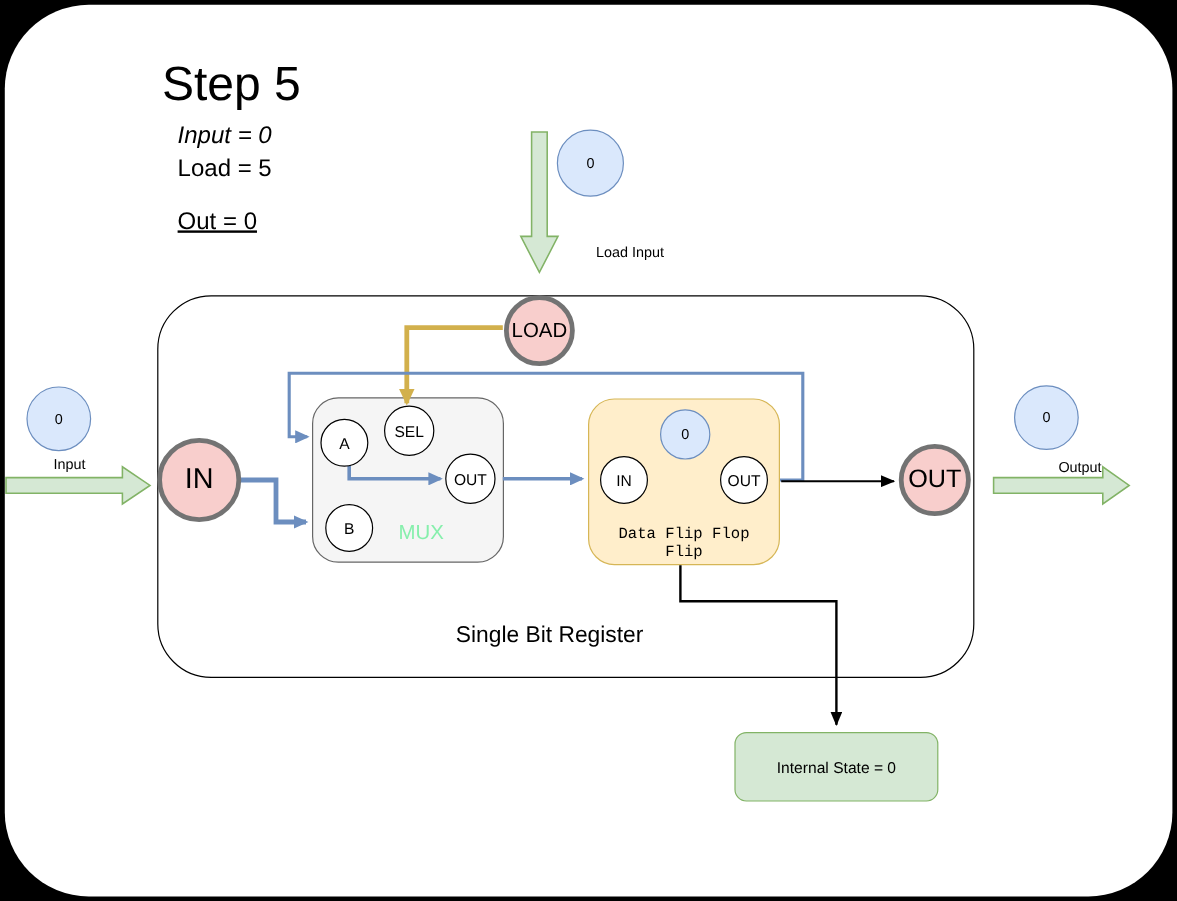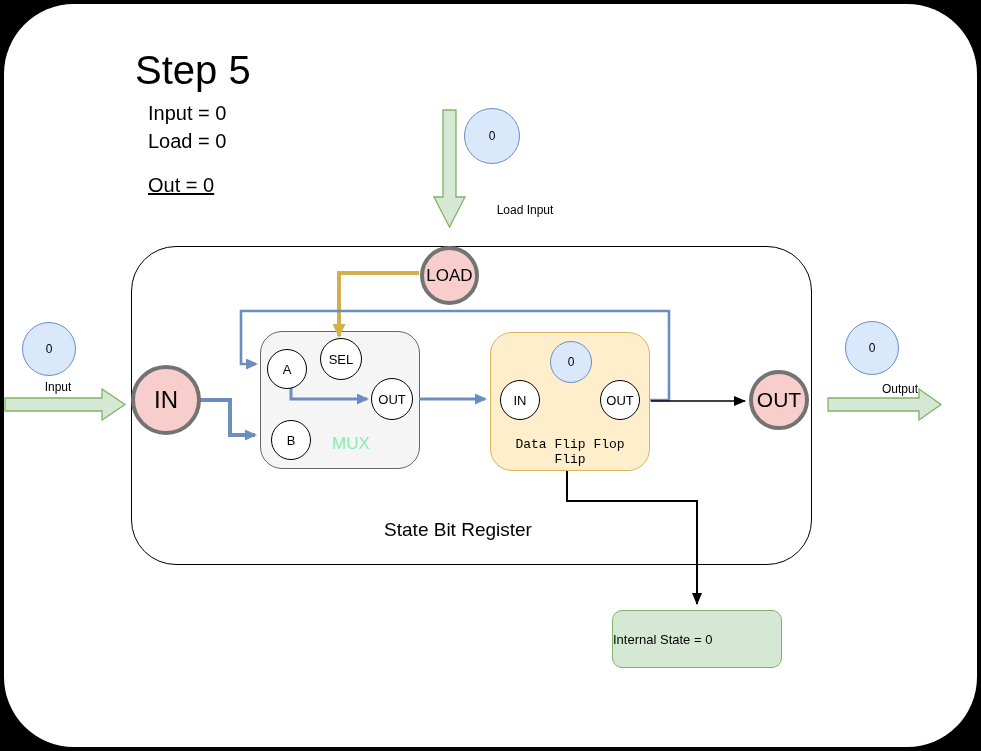--- a/index.html
+++ b/index.html
@@ -31,34 +31,34 @@
     left:260px; top:331px; width:160px; height:138px;
     background:#f5f5f5; border:1px solid #666; border-radius:22px;
   }
   #chip-box {
     left:490px; top:332px; width:160px; height:139px;
     background:#ffeecb; border:1px solid #d6b656; border-radius:22px;
   }
   #internal-box {
     left:612px; top:610px; width:170px; height:58px;
     background:#d5e8d4; border:1px solid #82b366; border-radius:10px;
-    display:flex; align-items:center; justify-content:flex-start;
+    display:flex; align-items:center; justify-content:center;
     font-size:13px; z-index:2;
   }
   #title { left:135px; top:48px; font-size:40px; z-index:6; position:absolute; }
   .state-line { position:absolute; left:148px; font-size:20px; z-index:6; }
 </style>
 </head>
 <body>
 
 <div id="canvas"></div>
 
 <div id="title">Step 5</div>
-<div class="state-line" style="top:102px;">Input = 0</div>
-<div class="state-line" style="top:130px;">Load = 0</div>
+<div class="state-line" style="top:102px;font-style:italic;">Input = 0</div>
+<div class="state-line" style="top:130px;">Load = 5</div>
 <div class="state-line" style="top:174px;text-decoration:underline;">Out = 0</div>
 
 <div class="box" id="big-box"></div>
 <div class="box" id="mux-box"></div>
 <div class="box" id="chip-box"></div>
 <div class="box" id="internal-box">
   <span>Internal State = 0</span>
 </div>
 
 <svg id="wires" width="981" height="751" viewBox="0 0 981 751">
@@ -139,13 +139,13 @@
   <span>IN</span>
 </div>
 <div class="circle node" style="left:600px; top:380px; width:40px; height:40px;">
   <span>OUT</span>
 </div>
 <div class="lbl" style="left:490px; top:437px; width:160px; font-size:13px; line-height:15px;font-family:Liberation Mono, monospace;">
   <div>Data Flip Flop</div>
   <div>Flip</div>
 </div>
 
-<div class="lbl" style="left:308px; top:519px; width:300px; font-size:19px;">State Bit Register</div>
+<div class="lbl" style="left:308px; top:519px; width:300px; font-size:19px;">Single Bit Register</div>
 
 </body></html>

